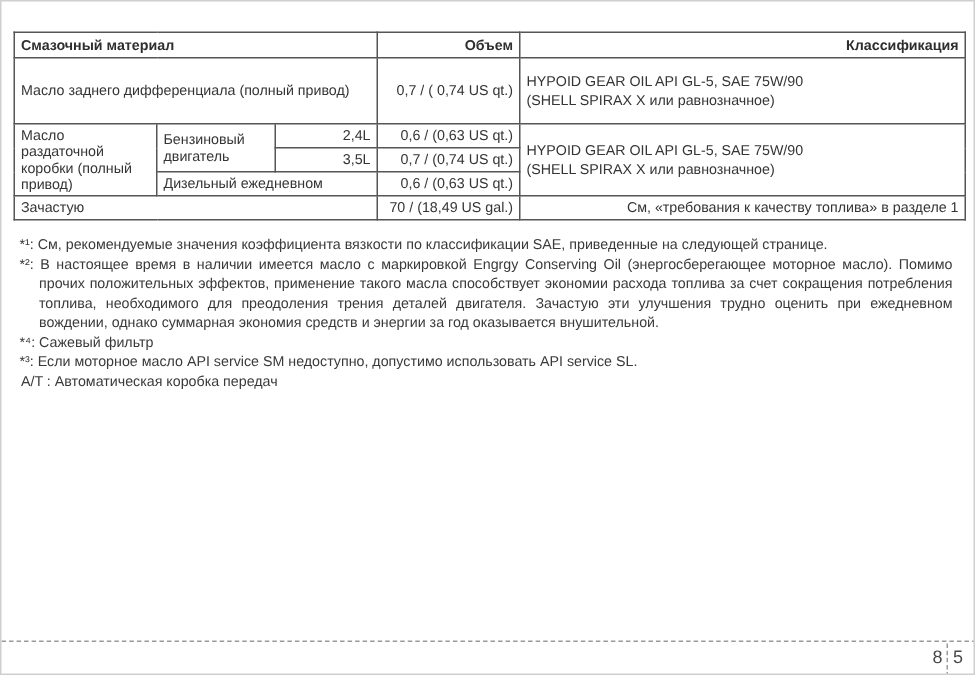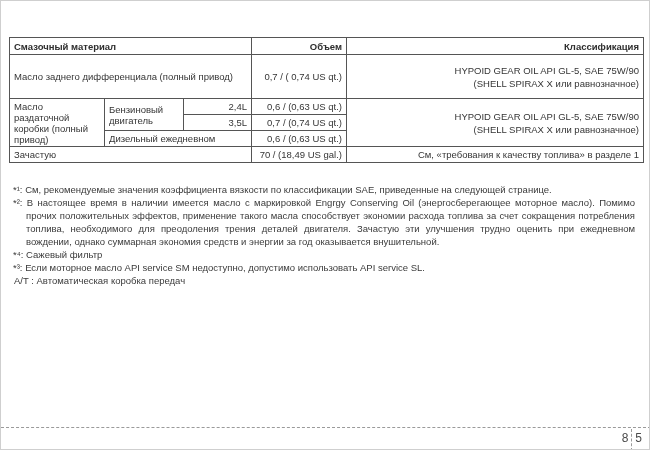--- a/index.html
+++ b/index.html
@@ -16,42 +16,41 @@
   }
   .content { padding: 20px 8px 0 8px; }
 
   table.spec {
     border-collapse: collapse;
     table-layout: fixed;
     width: 634px;
     font-size: 9.5px;
     line-height: 11px;
     color: #353535;
-    margin-top: 16px;
   }
   table.spec th, table.spec td {
     border: 1px solid #555555;
     padding: 1px 4px;
     vertical-align: middle;
     overflow: hidden;
   }
   table.spec th {
     font-weight: bold;
     height: 17px;
     color: #2e2e2e;
   }
   th.left, td.left { text-align: left; }
   th.center, td.center { text-align: right; }
   tr.r1 { height: 44px; }
   tr.sub { height: 16px; }
 
-  .two-line div { text-align: right; line-height: 13px; }
+  .two-line div { text-align: left; line-height: 13px; }
 
   .footnotes {
-    margin-top: 20px;
+    margin-top: 10px;
     padding: 0 6px 0 4px;
     font-size: 9.5px;
     line-height: 13px;
     color: #3a3a3a;
   }
   .footnote {
     padding-left: 13px;
     text-indent: -13px;
     text-align: justify;
   }

